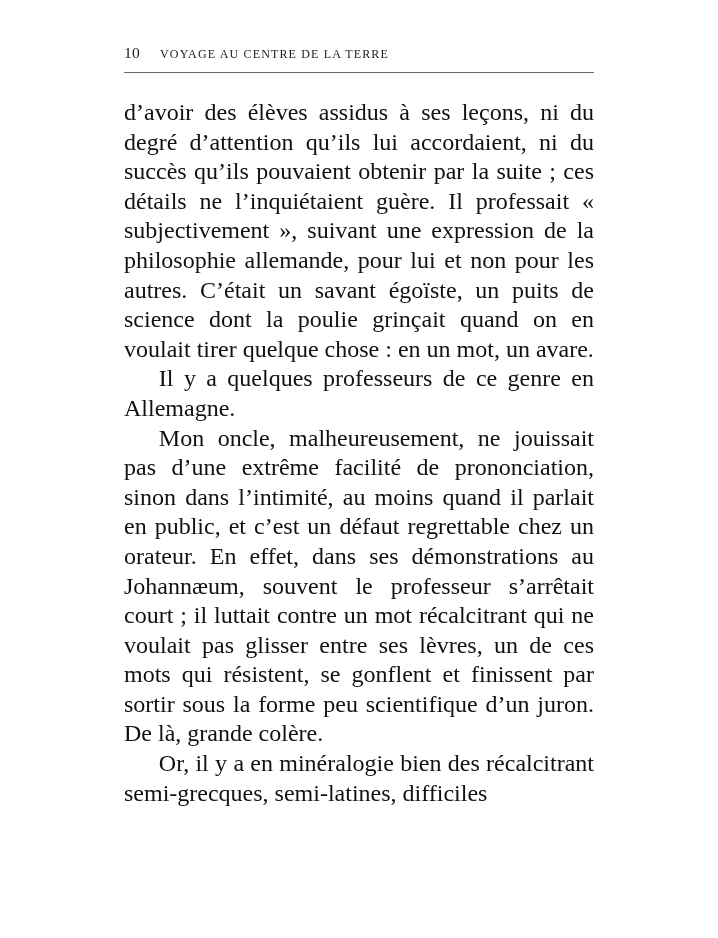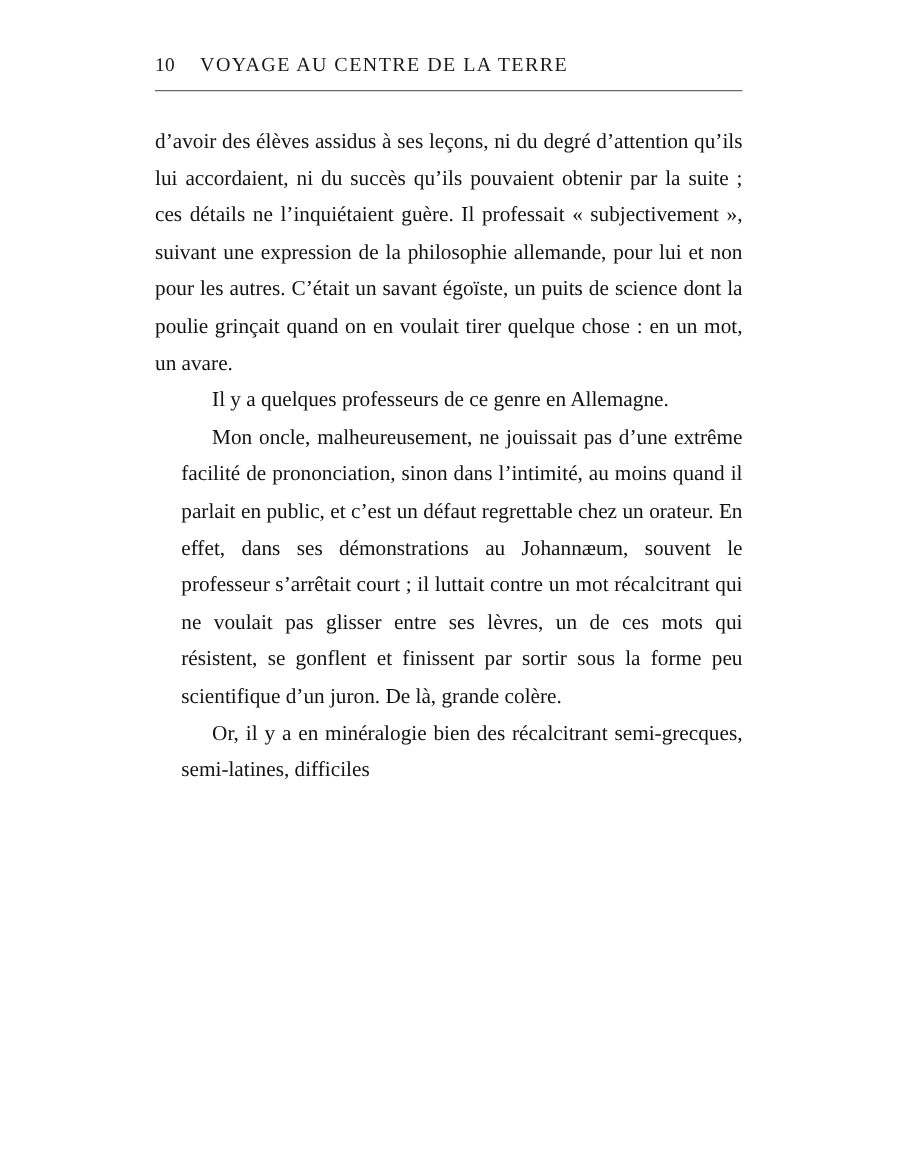--- a/index.html
+++ b/index.html
@@ -34,52 +34,51 @@
   .folio {
     font-family: "Liberation Serif", serif;
     font-size: 15.5px;
     letter-spacing: 0.3px;
     color: #1a1a1a;
     width: 36px;
     flex: 0 0 auto;
   }
   .head-title {
     font-family: "Liberation Serif", serif;
-    font-size: 16px;
+    font-size: 12px;
     letter-spacing: 1.15px;
     color: #1a1a1a;
     white-space: nowrap;
   }
   .rule {
     position: absolute;
     left: 124px;
     top: 72px;
     width: 470px;
     height: 1px;
     background: #6a6a6a;
   }
   .textblock {
     position: absolute;
     left: 124px;
     top: 98px;
     width: 470px;
-    font-size: 17px;
+    font-size: 24px;
     line-height: 29.6px;
     text-align: justify;
     text-justify: inter-word;
     color: #111111;
     hyphens: manual;
   }
   .textblock p {
     margin: 0;
     text-indent: 0;
   }
   .textblock p.indent {
     text-indent: 1.45em;
-    margin-left: 21px;
   }
 </style>
 </head>
 <body>
 
 <div class="page">
 
   <div class="running-head">
     <span class="folio">10</span>
     <span class="head-title">VOYAGE AU CENTRE DE LA TERRE</span>

